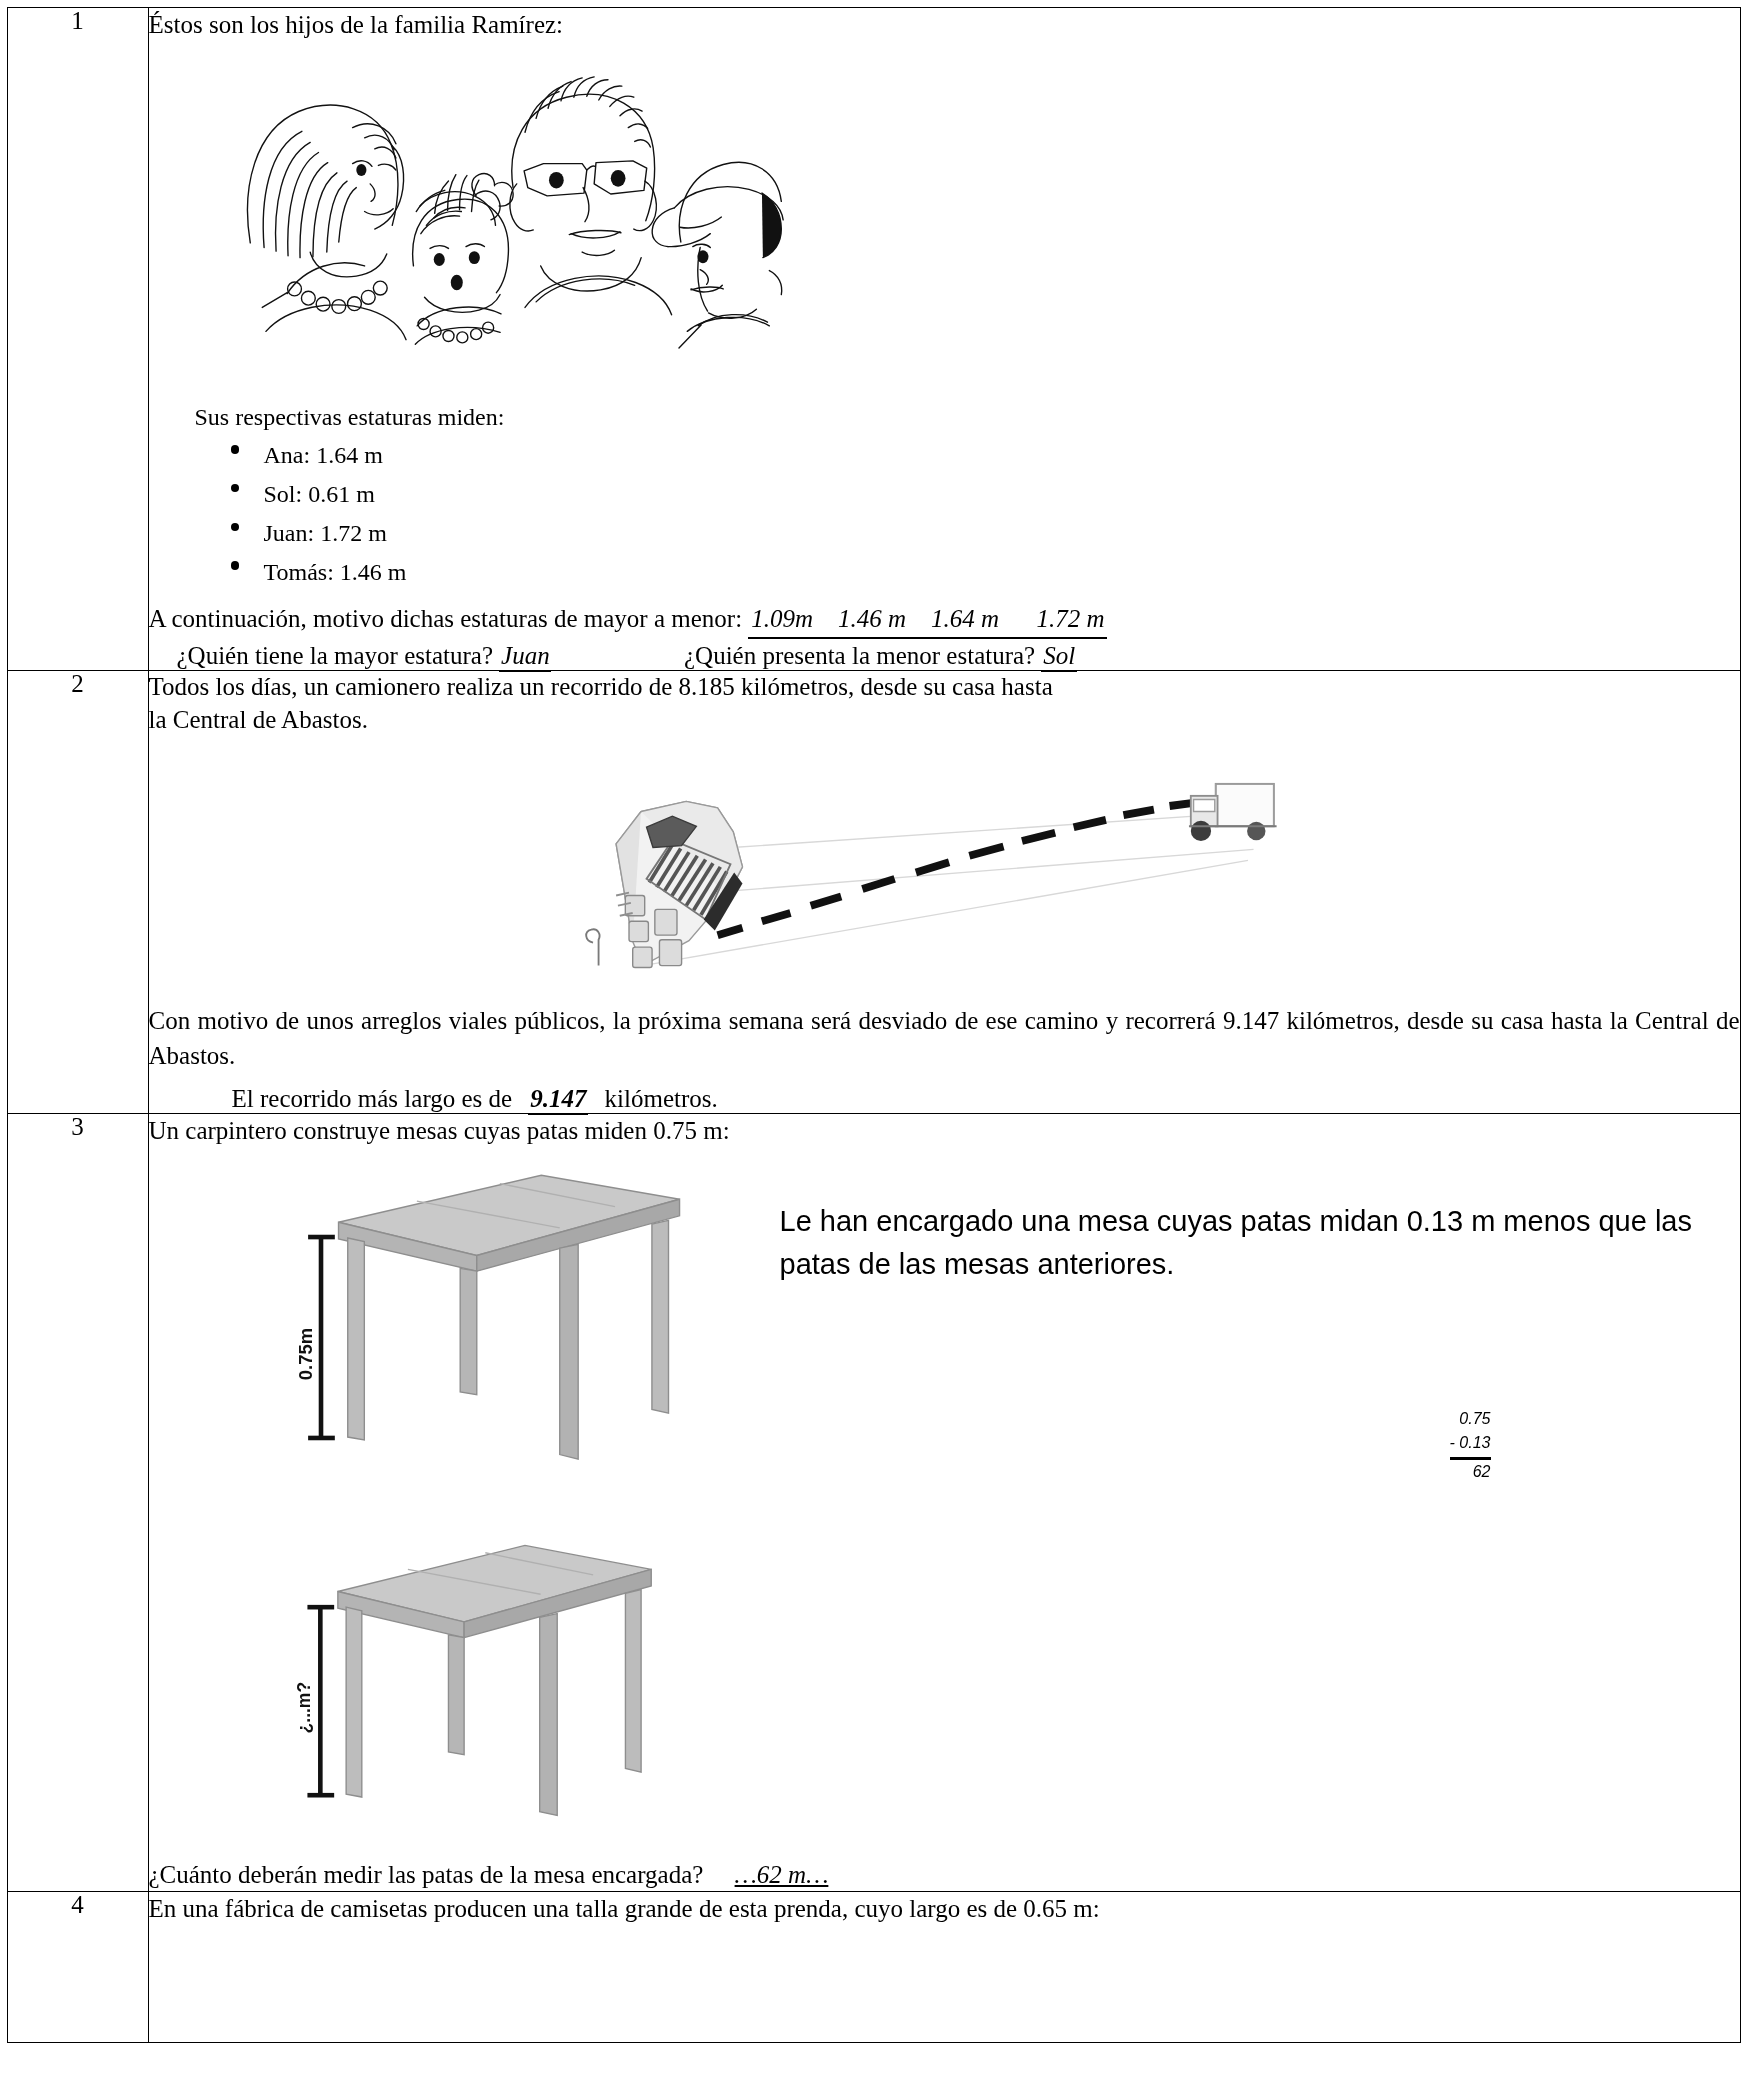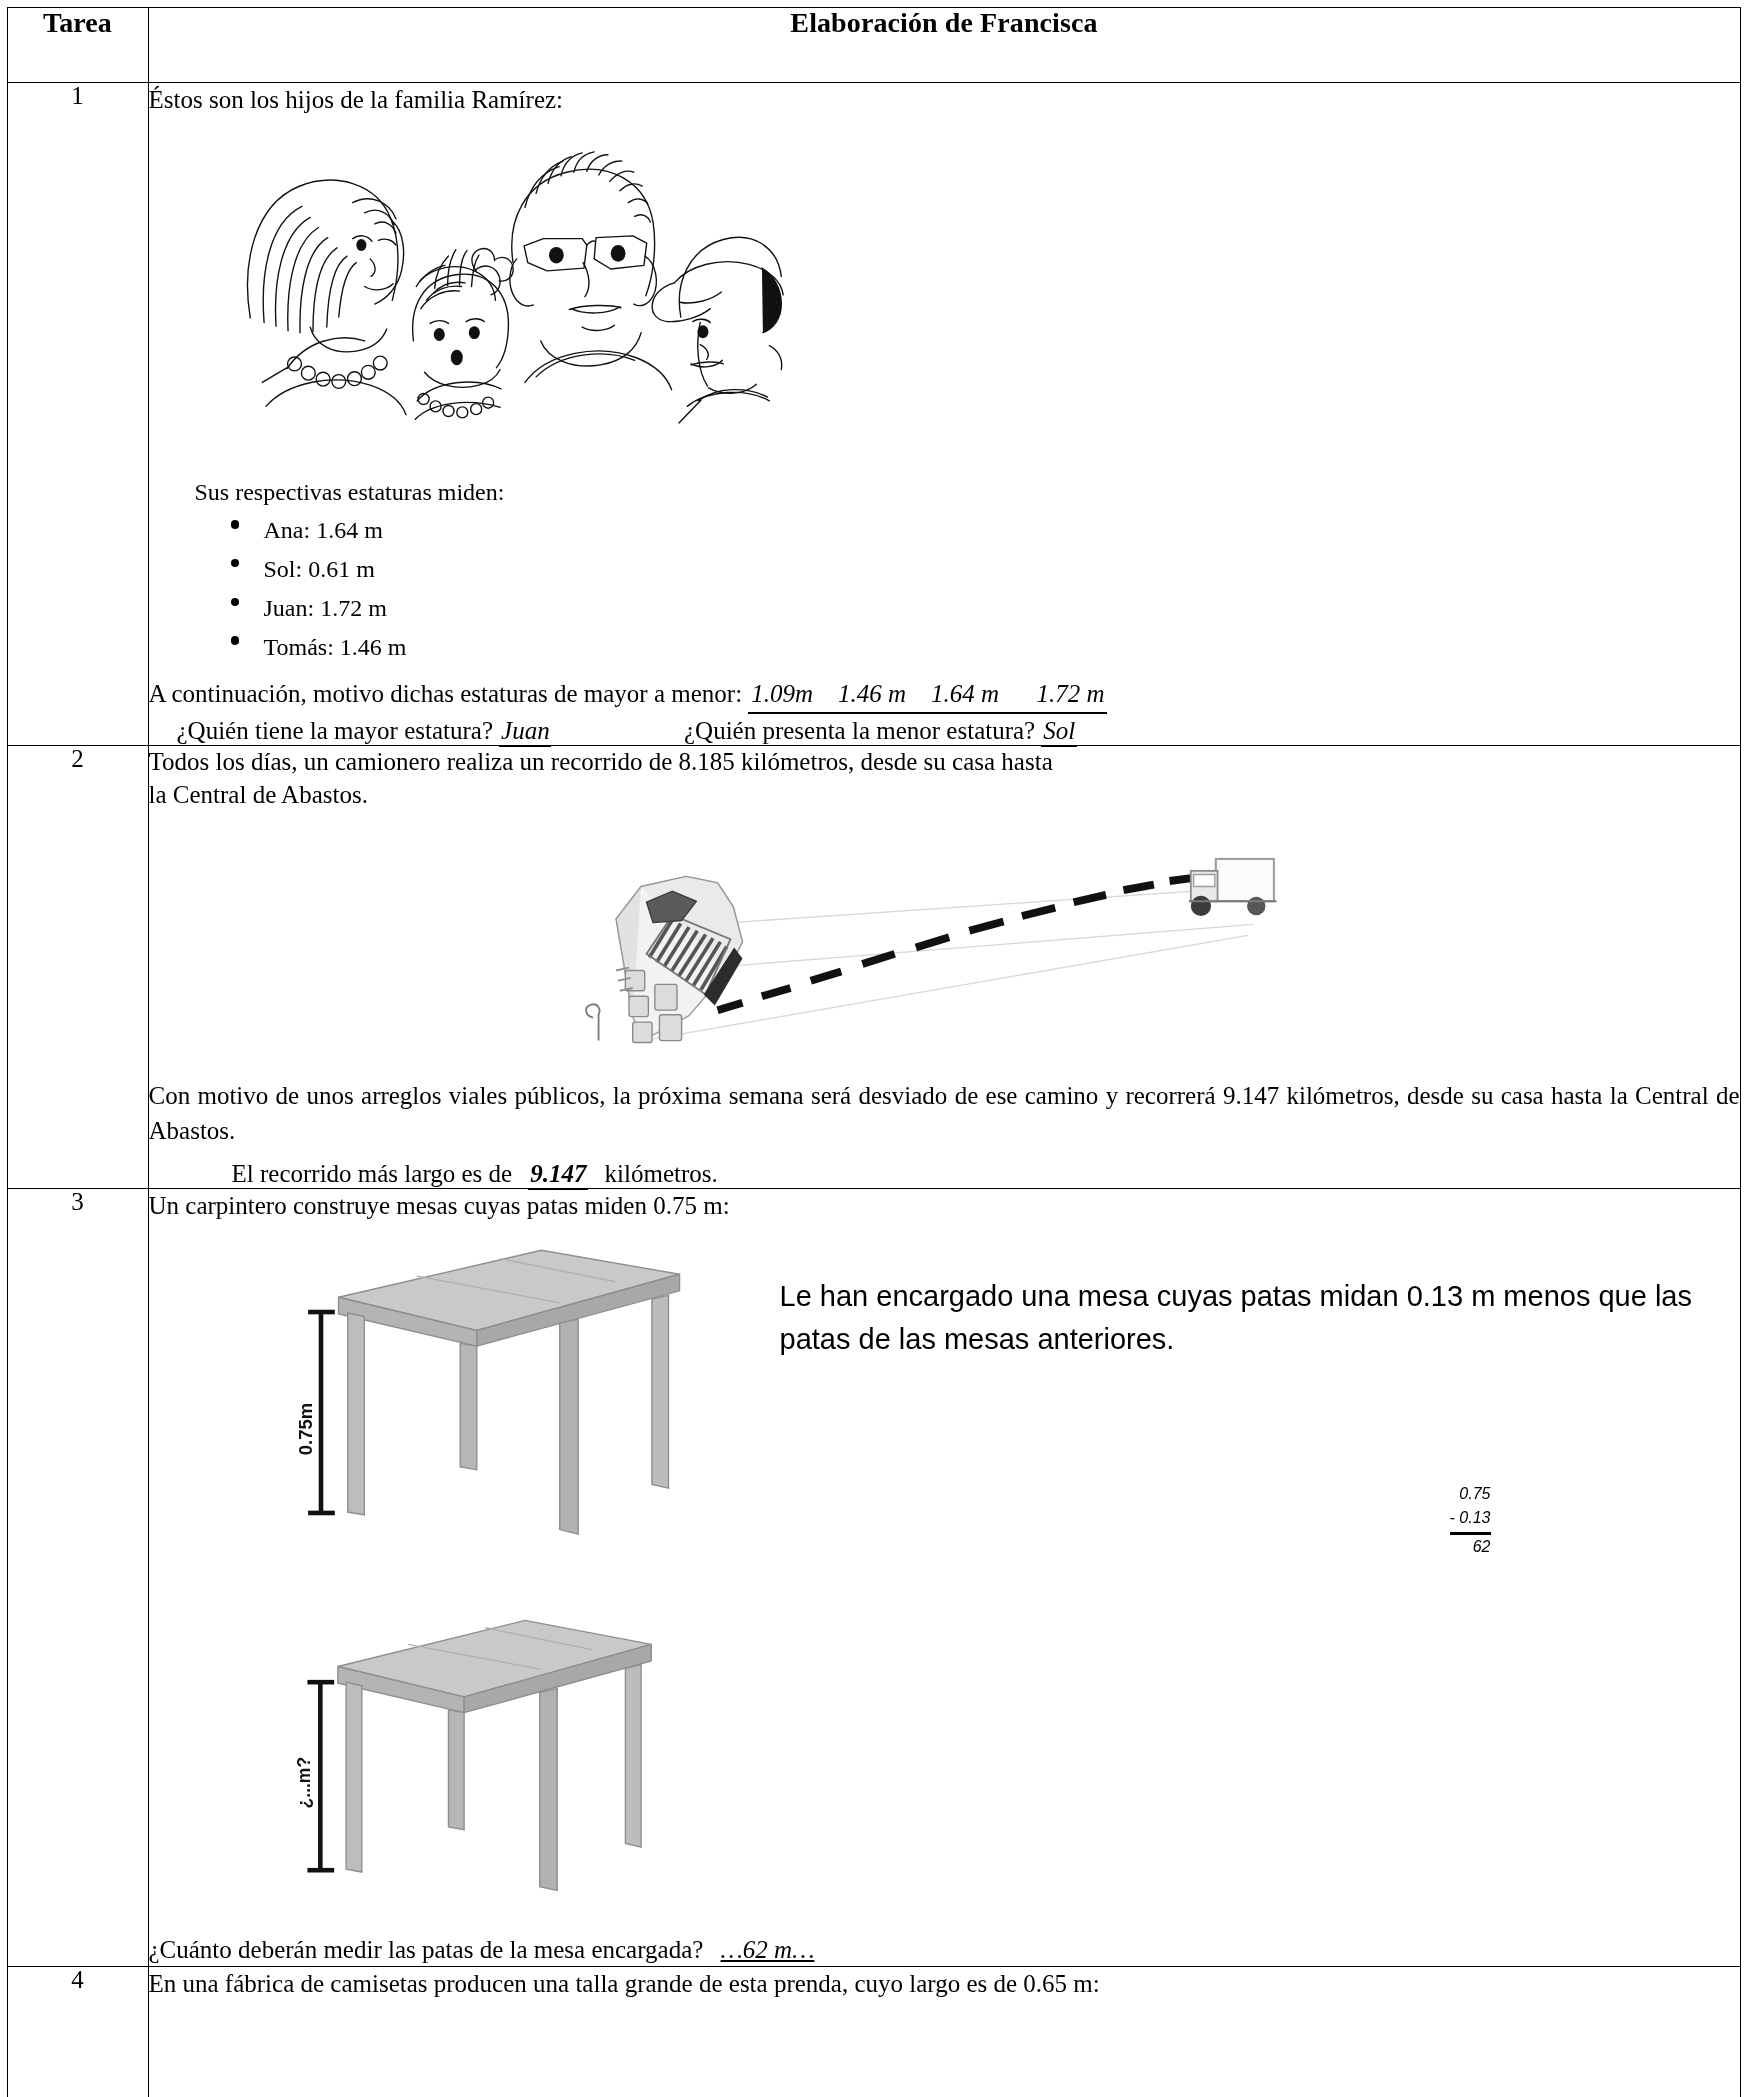--- a/index.html
+++ b/index.html
@@ -94,28 +94,20 @@
 
 <div class="sheet">
 
 <table class="tarea-table">
   <colgroup>
         <col class="c-num">
         <col class="c-body">
       </colgroup>
 
   <tbody>
-        <tr class="hdr-row">
-    <td class="hdr-cell">
-      <div class="hdr-text">Tarea</div>
-    </td>
-    <td class="hdr-cell">
-      <div class="hdr-text">Elaboración de Francisca</div>
-    </td>
-  </tr>
 
   <tr>
     <td class="num-cell num-pad-1">
       <span class="num-txt">1</span>
     </td>
     <td class="body-cell">
 
       <div class="ln">Éstos son los hijos de la familia Ramírez:</div>
 
       <div class="t1-flex">
@@ -417,21 +409,21 @@
             <div>0.75</div>
             <div class="ul">- 0.13</div>
             <div>62</div>
           </div>
         </div>
 
       </div>
 
       <div class="ln t3-final">
         <span>¿Cuánto deberán medir las patas de la mesa encargada?</span>
-        <span class="ans" style="margin-left:11px;">…62 m…</span>
+        <span class="ans" style="margin-left:25px;">…62 m…</span>
       </div>
 
     </td>
   </tr>
 
   <tr>
     <td class="num-cell num-pad-4 t4-cell">
       <span class="num-txt">4</span>
     </td>
     <td class="body-cell t4-cell">

